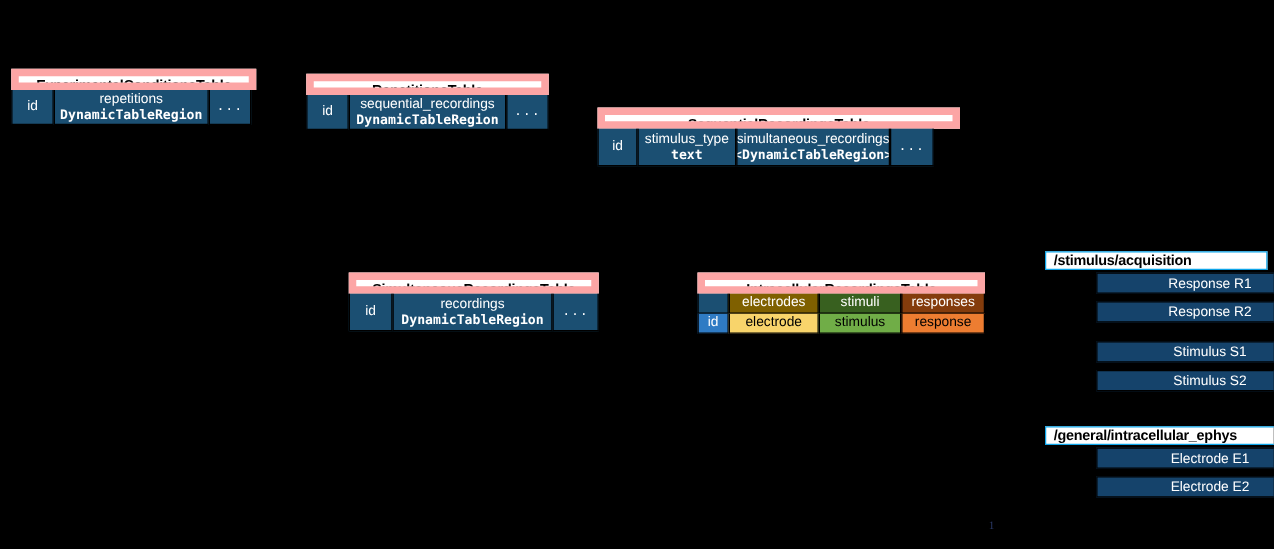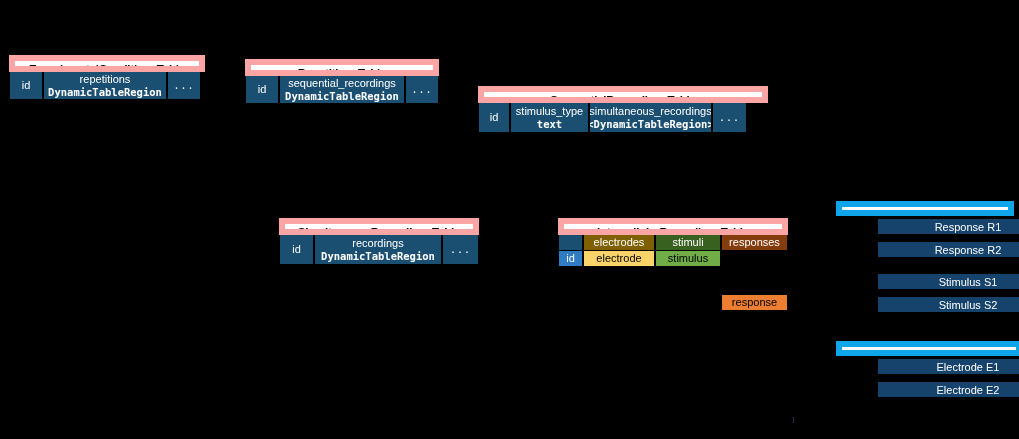--- a/index.html
+++ b/index.html
@@ -98,21 +98,21 @@
     color: #000000;
     font-weight: bold;
     font-size: 11.5px;
     line-height: 15px;
     height: 15px;
     padding-left: 6px;
     box-sizing: border-box;
     white-space: nowrap;
     overflow: hidden;
     letter-spacing: -0.2px;
-    border: 6px solid #0ea5e9;
+    border: 1px solid #0ea5e9;
   }
   .group-item {
     background: #15436b;
     color: #ffffff;
     font-size: 11px;
     line-height: 16px;
     height: 17px;
     text-align: center;
     box-sizing: border-box;
     border: 1px solid #000;
@@ -219,21 +219,21 @@
   <div class="band">
     <div class="bcell" style="width:25px; background:#2f7bc4;">
       <span>id</span>
     </div>
     <div class="bcell dark-txt" style="width:72px; background:#f8d46b;">
       <span>electrode</span>
     </div>
     <div class="bcell dark-txt" style="width:66px; background:#70ad47;">
       <span>stimulus</span>
     </div>
-    <div class="bcell dark-txt" style="width:67px; background:#ed7d31;margin-top:44px;">
+    <div class="bcell dark-txt" style="width:67px; background:#ed7d31;">
       <span>response</span>
     </div>
   </div>
 </div>
 
 <div class="group" style="left:836px; top:201px; width:178px;">
   <div class="group-label">/stimulus/acquisition</div>
   <div style="position:relative; height:44px;">
     <div class="group-item" style="position:absolute; left:41px; top:2px; width:182px;">
       <span>Response R1</span>

